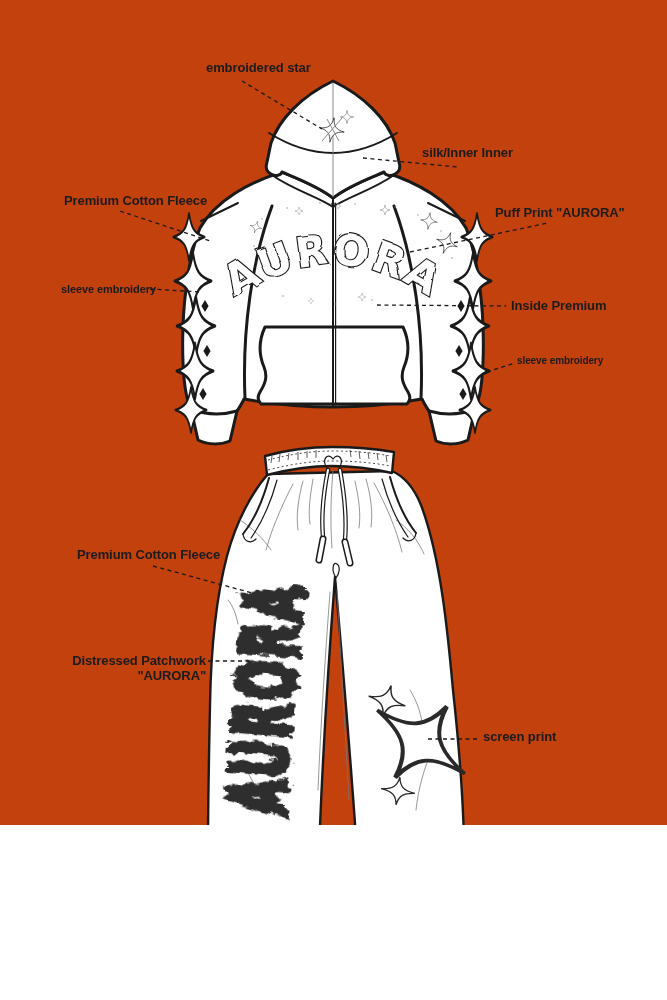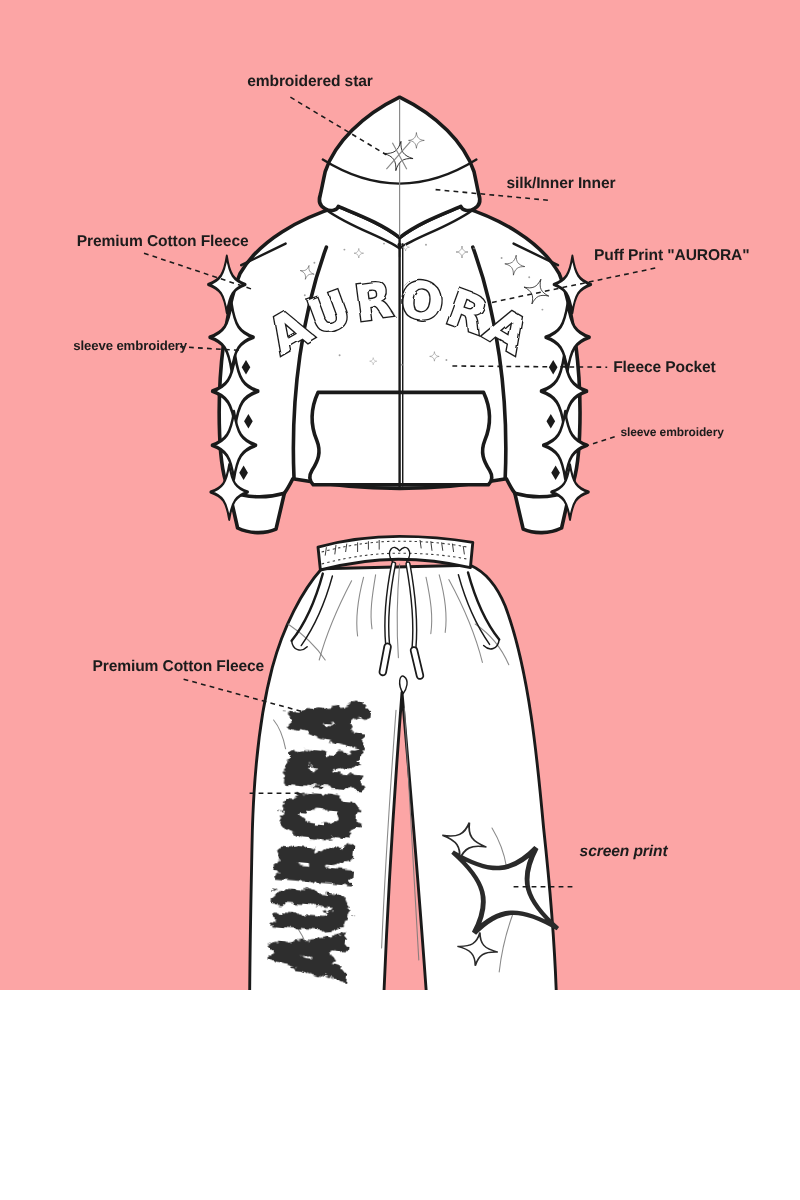--- a/index.html
+++ b/index.html
@@ -1,16 +1,16 @@
 <!DOCTYPE html>
 <html><head>
 <meta charset="utf-8">
 <style>
   html,body{margin:0;padding:0;background:#fff;}
-  #canvas{position:relative;width:667px;height:825px;background:#fca5a5;overflow:hidden;
+  #canvas{position:relative;width:667px;height:825px;background:#c2410c;overflow:hidden;
           font-family:"Liberation Sans",sans-serif;color:#1c1c1c;}
   #art{position:absolute;left:0;top:0;}
   .lbl{position:absolute;white-space:nowrap;font-weight:700;font-size:13px;
        letter-spacing:-0.1px;color:#1c1c1c;line-height:14px;}
   .lbl.sm{font-size:11px;}
   .lbl.xs{font-size:10px;}
   .lbl.med{font-size:12px;}
   #lbl-distressed{width:166px;left:40px;top:653px;text-align:right;line-height:15px;white-space:normal;}
   #lbl-distressed span{display:block;}
   
@@ -215,19 +215,23 @@
     <path class="leader" d="M428,739 L479,739"></path>
     <path class="leader" d="M195,833 L225,831"></path>
   </g>
 </svg>
 
 <div class="lbl" style="left:206px;top:61px;">embroidered star</div>
 <div class="lbl" style="left:422px;top:146px;">silk/Inner Inner</div>
 <div class="lbl" style="left:64px;top:194px;">Premium Cotton Fleece</div>
 <div class="lbl sm" style="left:61px;top:282px;">sleeve embroidery</div>
 <div class="lbl" style="left:495px;top:206px;">Puff Print "AURORA"</div>
-<div class="lbl" style="left:511px;top:299px;">Fleece Pocket</div>
+<div class="lbl" style="left:511px;top:299px;">Inside Premium</div>
 <div class="lbl xs" style="left:517px;top:354px;">sleeve embroidery</div>
 <div class="lbl" style="left:77px;top:548px;">Premium Cotton Fleece</div>
-<div class="lbl" style="left:483px;top:702px;font-style:italic;">screen print</div>
+<div class="lbl" id="lbl-distressed">
+  <span>Distressed Patchwork</span>
+  <span>"AURORA"</span>
+</div>
+<div class="lbl" style="left:483px;top:730px;">screen print</div>
 <div class="lbl med" style="left:162px;top:826px;">hem</div>
 
 </div>
 
 </body></html>

